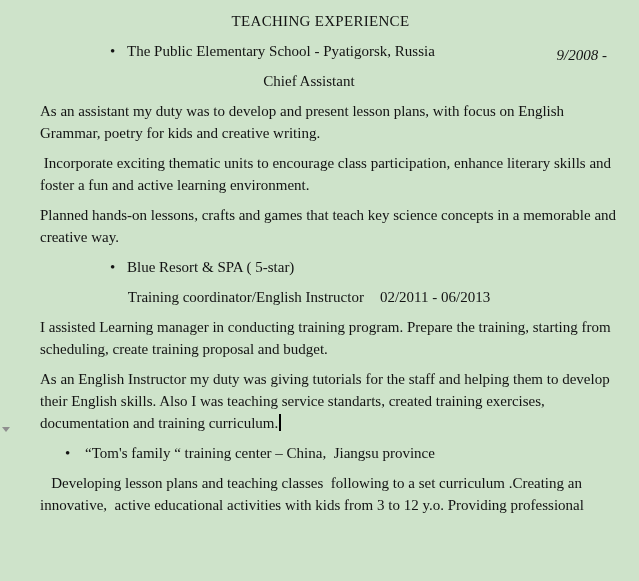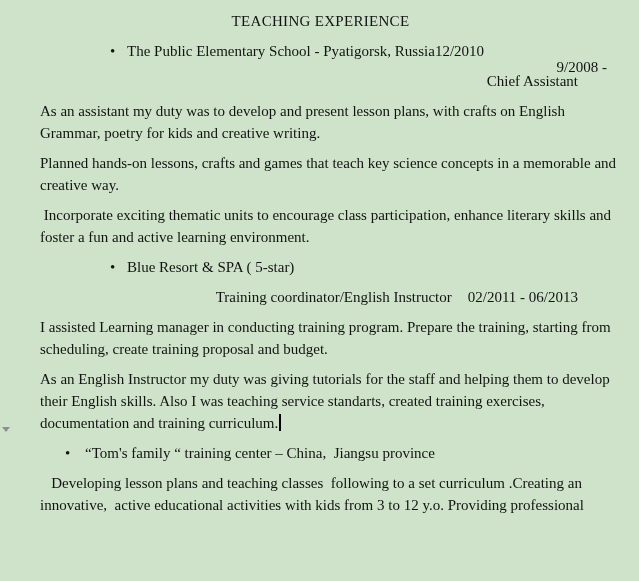--- a/index.html
+++ b/index.html
@@ -24,42 +24,43 @@
     text-align: center;
     letter-spacing: 0.3px;
     margin: 0 0 8px 0;
   }
   .para {
     white-space: pre-wrap;
     margin: 0 0 8px 0;
   }
   .row-header {
     display: flex;
-    justify-content: flex-end;
+    justify-content: center;
     padding-right: 41px;
     margin: 0 0 8px 0;
   }
   .date { white-space: pre; margin-left: 16px; }
   .bullet-row {
     position: relative;
     display: flex;
     margin: 0 0 8px 70px;
   }
   .bullet-row.shallow { margin-left: 25px; }
   .bullet-glyph {
     flex: none;
     width: 17px;
   }
   .bullet-row.shallow .bullet-glyph { width: 20px; }
   .bullet-text-col { display: flex; }
   .bullet-date {
     position: absolute;
     right: 12px;
-    top: 16px;
+    top: 4px;
     white-space: pre;
+    font-style: italic;
   }
   .org { white-space: pre-wrap; }
   .cursor {
     display: inline-block;
     width: 1.5px;
     height: 17px;
     background: #000;
     vertical-align: -3px;
     margin-left: 1px;
   }
@@ -80,33 +81,32 @@
 <div class="page">
 
   <div class="collapse-arrow"></div>
 
   <h1 class="title">TEACHING EXPERIENCE</h1>
 
   <div class="bullet-row">
     <span class="bullet-glyph">•</span>
     <span class="bullet-text-col">
       <span class="org">The Public Elementary School - Pyatigorsk, Russia</span>
-      <span>12/2010</span>
     </span>
     <span class="bullet-date">9/2008 -</span>
   </div>
   <div class="row-header">
     <span>Chief Assistant</span>
   </div>
-  <p class="para">As an assistant my duty was to develop and present lesson plans, with crafts on English
+  <p class="para">As an assistant my duty was to develop and present lesson plans, with focus on English
 Grammar, poetry for kids and creative writing.</p>
+  <p class="para"> Incorporate exciting thematic units to encourage class participation, enhance literary skills and
+foster a fun and active learning environment.</p>
   <p class="para">Planned hands-on lessons, crafts and games that teach key science concepts in a memorable and
 creative way.</p>
-  <p class="para"> Incorporate exciting thematic units to encourage class participation, enhance literary skills and
-foster a fun and active learning environment.</p>
 
   <div class="bullet-row">
     <span class="bullet-glyph">•</span>
     <span class="org">Blue Resort &amp; SPA ( 5-star)</span>
   </div>
   <div class="row-header">
     <span>Training coordinator/English Instructor</span>
     <span class="date">02/2011 - 06/2013</span>
   </div>
   <p class="para">I assisted Learning manager in conducting training program. Prepare the training, starting from

